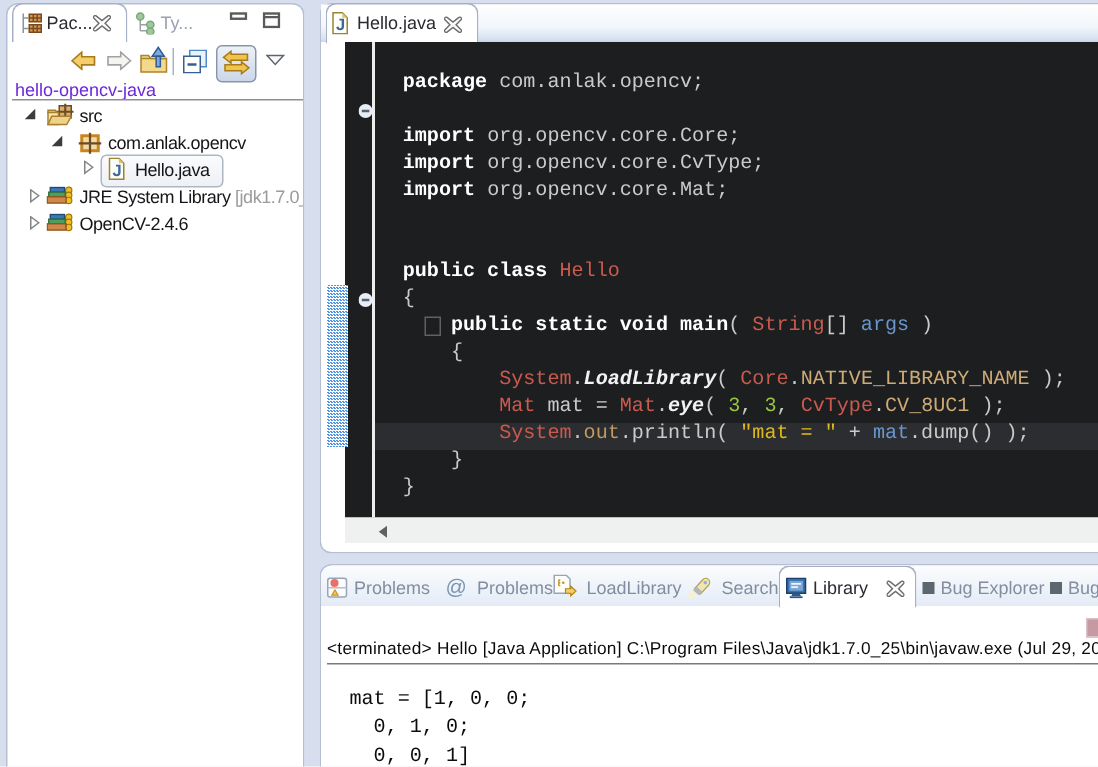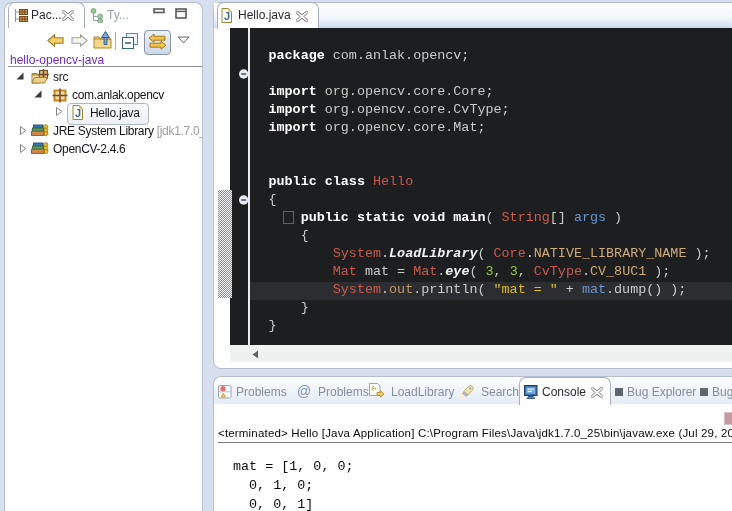--- a/index.html
+++ b/index.html
@@ -240,21 +240,21 @@
 <div class="abs btxt" style="left:481px;top:385px">Search</div>
 <div class="abs" id="ctab"></div>
 <svg class="abs" style="left:524px;top:385px" width="14" height="14">
  <rect x="0.5" y="0.5" width="12.5" height="10" fill="#3A70AC" stroke="#1C3E6E"></rect>
  <rect x="2.3" y="2.3" width="9" height="6.5" fill="#7AA8D8"></rect>
  <line x1="3.5" y1="4.2" x2="10" y2="4.2" stroke="#F0F4F8" stroke-width="1.1"></line>
  <line x1="3.5" y1="6.4" x2="8" y2="6.4" stroke="#F0F4F8" stroke-width="1.1"></line>
  <polygon points="4.5,10.5 9,10.5 10,12.4 3.5,12.4" fill="#2C578C"></polygon>
  <line x1="2.5" y1="13.2" x2="11" y2="13.2" stroke="#2C578C" stroke-width="1.4"></line>
 </svg>
-<div class="abs tabtxt" style="left:542px;top:385px">Console</div>
+<div class="abs tabtxt" style="left:542px;top:385px">Library</div>
 <svg class="abs" style="left:591px;top:387px" width="12" height="11" viewBox="0 0 11 10">
  <polygon points="0,1.3 1.3,0 5.5,3.4 9.7,0 11,1.3 7.4,5 11,8.7 9.7,10 5.5,6.6 1.3,10 0,8.7 3.6,5" fill="#FBFBFB" stroke="#6E6E6E" stroke-width="0.9"></polygon>
 </svg>
 <div class="abs" style="left:615px;top:388px;width:8px;height:8px;background:#5C666E"></div>
 <div class="abs btxt" style="left:627px;top:385px">Bug Explorer</div>
 <div class="abs" style="left:700px;top:388px;width:8px;height:8px;background:#5C666E"></div>
 <div class="abs btxt" style="left:712px;top:385px">Bug E</div>
 
 <div class="abs" style="left:724px;top:412px;width:11px;height:11px;background:#C59AA2;border:1px solid #D8C0C4"></div>
 <div class="abs" id="termline">&lt;terminated&gt; Hello [Java Application] C:\Program Files\Java\jdk1.7.0_25\bin\javaw.exe (Jul 29, 20</div>

